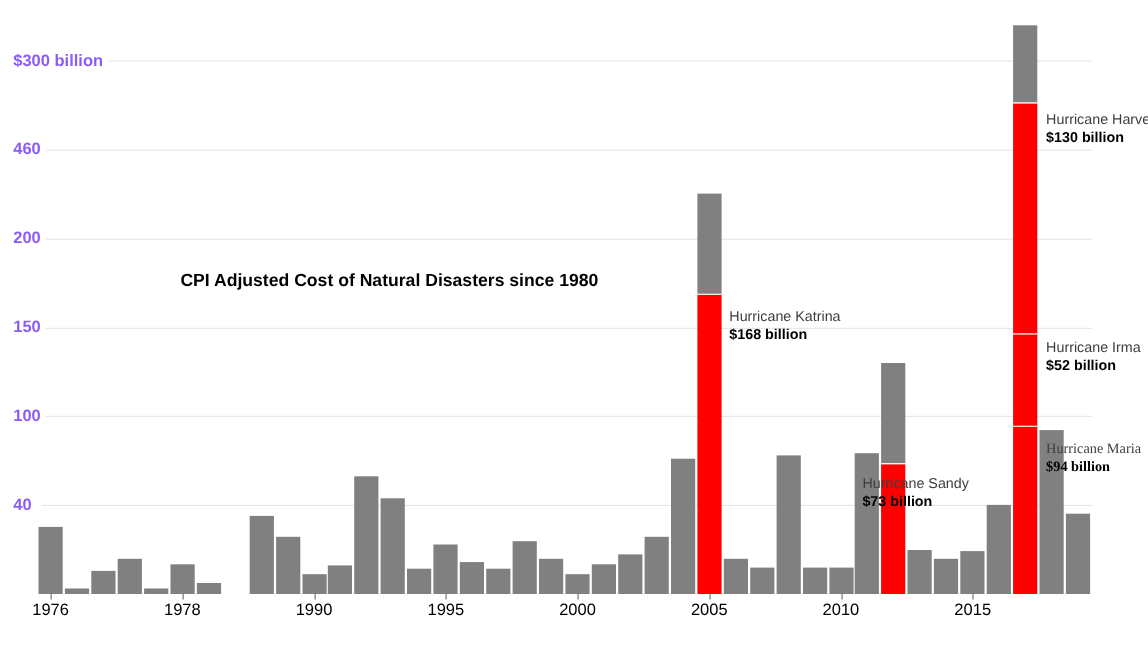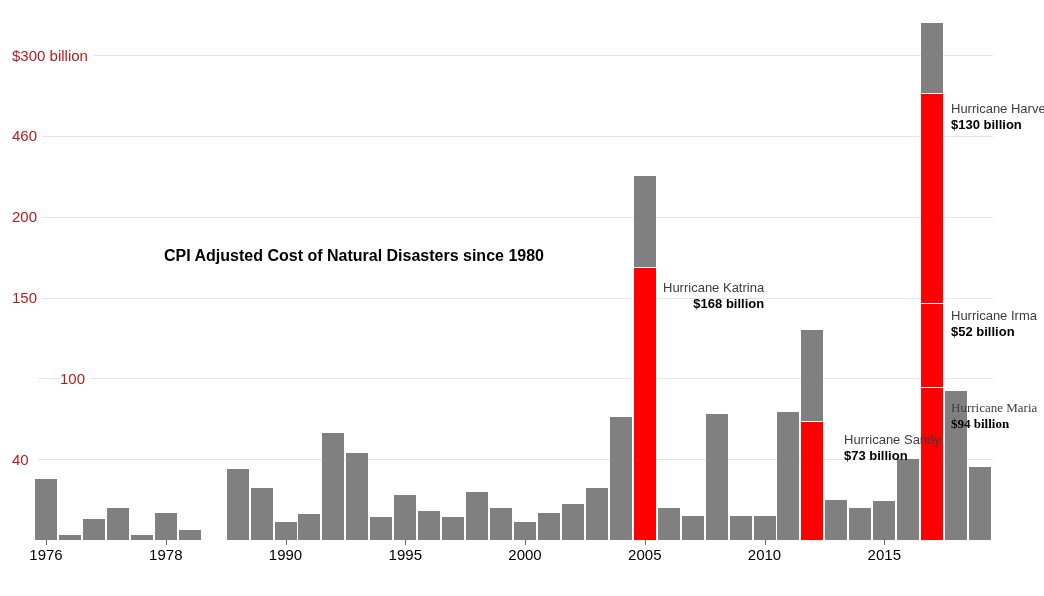--- a/index.html
+++ b/index.html
@@ -2,22 +2,22 @@
 <html><head>
 <meta charset="utf-8">
 <style>
   html,body{margin:0;padding:0;background:#fff;}
   #stage{
     position:relative;width:1044px;height:596px;background:#fff;overflow:hidden;
     font-family:"Liberation Sans","DejaVu Sans",sans-serif;
   }
   .gridline{position:absolute;height:1px;background:#e5e5e5;}
   .ylabel{
-    position:absolute;left:12px;font-size:15px;color:#b91c1c;background:#fff;
-    height:19px;line-height:19px;padding-right:5px;white-space:nowrap;
+    position:absolute;left:12px;font-size:15px;color:#8b5cf6;background:#fff;
+    height:19px;line-height:19px;padding-right:5px;white-space:nowrap;font-weight:bold;
   }
   .bar-seg{position:absolute;box-sizing:border-box;}
   .xtick{position:absolute;width:1px;height:5px;background:#6b6b6b;top:540px;}
   .xlabel{
     position:absolute;top:546px;width:70px;margin-left:-35px;text-align:center;
     font-size:15px;color:#000;
   }
   .titleblock{position:absolute;left:164px;top:247px;width:400px;text-align:left;}
   .chart-title{font-size:16px;font-weight:bold;color:#000;margin:0 0 5px 0;}
   .chart-subtitle{font-size:16px;color:#111;margin:0;}
@@ -35,21 +35,21 @@
   <div id="grid-layer">
       <div class="gridline" style="left: 38px; width: 955px; top: 55px; background: rgb(229, 229, 229);"></div>
       <div class="ylabel" style="top: 45.5px;">$300 billion</div>
       <div class="gridline" style="left: 38px; width: 955px; top: 135.8px; background: rgb(229, 229, 229);"></div>
       <div class="ylabel" style="top: 126.3px;">460</div>
       <div class="gridline" style="left: 38px; width: 955px; top: 216.7px; background: rgb(229, 229, 229);"></div>
       <div class="ylabel" style="top: 207.2px;">200</div>
       <div class="gridline" style="left: 38px; width: 955px; top: 297.5px; background: rgb(229, 229, 229);"></div>
       <div class="ylabel" style="top: 288px;">150</div>
       <div class="gridline" style="left: 38px; width: 955px; top: 378.3px; background: rgb(229, 229, 229);"></div>
-      <div class="ylabel" style="top: 368.8px; margin-left: 48px;">100</div>
+      <div class="ylabel" style="top: 368.8px;">100</div>
       <div class="gridline" style="left: 38px; width: 955px; top: 459.2px; background: rgb(229, 229, 229);"></div>
       <div class="ylabel" style="top: 449.7px;">40</div>
     </div>
   <div id="bar-layer">
       <div class="bar-seg" style="left: 35px; width: 22px; top: 478.6px; height: 61.4px; background: rgb(128, 128, 128);"></div>
       <div class="bar-seg" style="left: 59px; width: 22px; top: 535.2px; height: 4.8px; background: rgb(128, 128, 128);"></div>
       <div class="bar-seg" style="left: 82.9px; width: 22px; top: 519px; height: 21px; background: rgb(128, 128, 128);"></div>
       <div class="bar-seg" style="left: 106.8px; width: 22px; top: 507.7px; height: 32.3px; background: rgb(128, 128, 128);"></div>
       <div class="bar-seg" style="left: 130.8px; width: 22px; top: 535.2px; height: 4.8px; background: rgb(128, 128, 128);"></div>
       <div class="bar-seg" style="left: 154.8px; width: 22px; top: 512.5px; height: 27.5px; background: rgb(128, 128, 128);"></div>
@@ -109,35 +109,35 @@
       <div class="xlabel" style="left: 764.5px;">2010</div>
       <div class="xtick" style="left: 884.3px;"></div>
       <div class="xlabel" style="left: 884.3px;">2015</div>
     </div>
 
   <div class="titleblock">
     <div class="chart-title">CPI Adjusted Cost of Natural Disasters since 1980</div>
   </div>
 
   <div id="annotation-layer">
-      <div class="annotation" style="left: 663px; top: 280px; text-align: right;">
+      <div class="annotation" style="left: 663px; top: 280px;">
         <div class="ann-name">Hurricane Katrina</div>
         <div class="ann-value">$168 billion</div>
       </div>
       <div class="annotation" style="left: 951px; top: 101px;">
         <div class="ann-name">Hurricane Harvey</div>
         <div class="ann-value">$130 billion</div>
       </div>
       <div class="annotation" style="left: 951px; top: 308px;">
         <div class="ann-name">Hurricane Irma</div>
         <div class="ann-value">$52 billion</div>
       </div>
       <div class="annotation" style="left: 951px; top: 400px; font-family: Liberation Serif, serif;">
         <div class="ann-name">Hurricane Maria</div>
         <div class="ann-value">$94 billion</div>
       </div>
-      <div class="annotation" style="left: 844px; top: 432px;">
+      <div class="annotation" style="left: 784px; top: 432px;">
         <div class="ann-name">Hurricane Sandy</div>
         <div class="ann-value">$73 billion</div>
       </div>
     </div>
 
 </div>
 
 </body></html>

